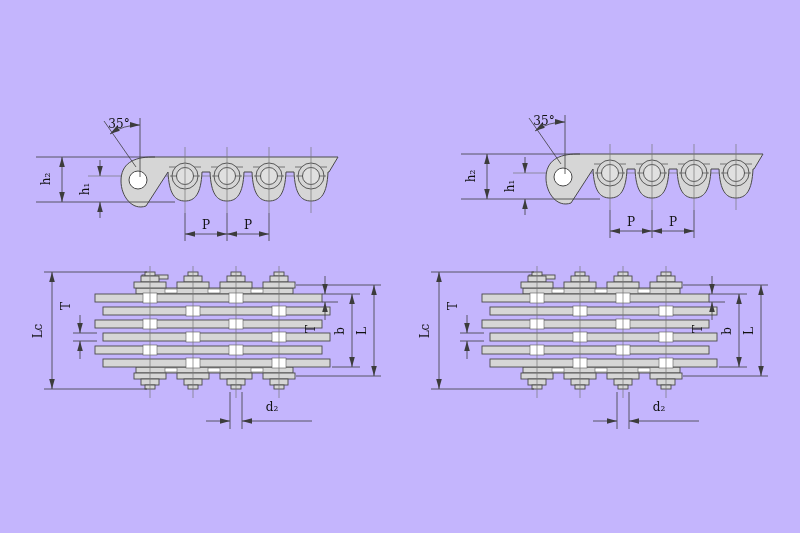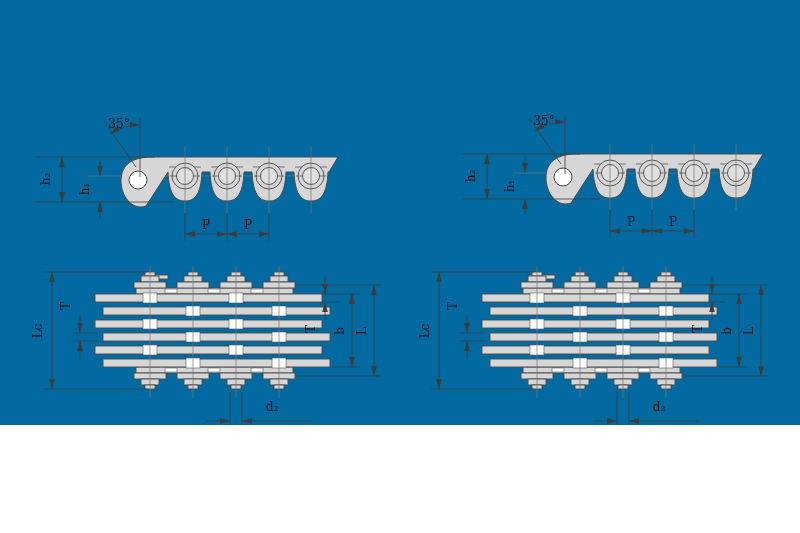--- a/index.html
+++ b/index.html
@@ -1,16 +1,16 @@
 <!DOCTYPE html>
 <html><head>
 <meta charset="utf-8">
 <style>
   html,body{margin:0;padding:0;background:#ffffff;}
-  .canvas{position:relative;width:800px;height:425px;background:#0369a1;overflow:hidden;
+  .canvas{position:relative;width:800px;height:533px;background:#c4b5fd;overflow:hidden;
           font-family:"DejaVu Serif", serif;}
   svg{display:block;}
   .plate{fill:#d6d6d6;stroke:#4a4a4a;stroke-width:1;stroke-linejoin:round;}
   .part{fill:#d6d6d6;stroke:#4a4a4a;stroke-width:0.9;}
   .part2{fill:#e0e0e0;stroke:#4a4a4a;stroke-width:0.9;}
   .hole{fill:#ffffff;stroke:#4a4a4a;stroke-width:1;}
   .cut{fill:#ffffff;stroke:#5a5a5a;stroke-width:0.6;}
   .thin{stroke:#4a4a4a;stroke-width:0.7;fill:none;}
   .dim{stroke:#3c3c3c;stroke-width:0.8;fill:none;}
   .cl{stroke:#777777;stroke-width:0.7;fill:none;}

